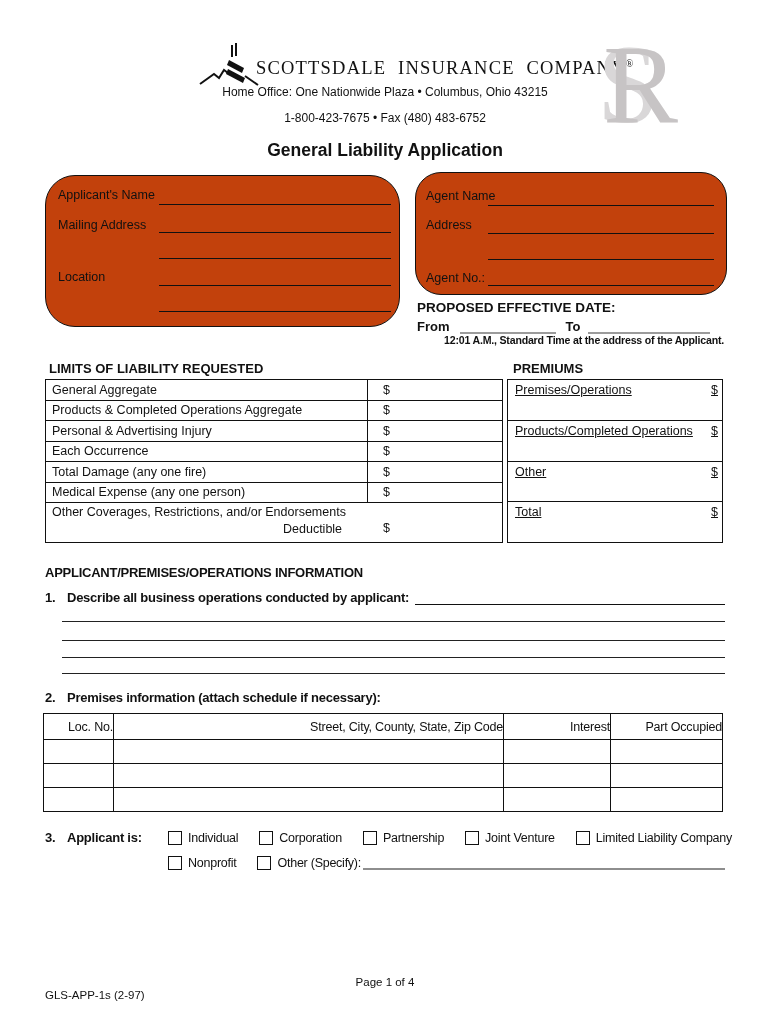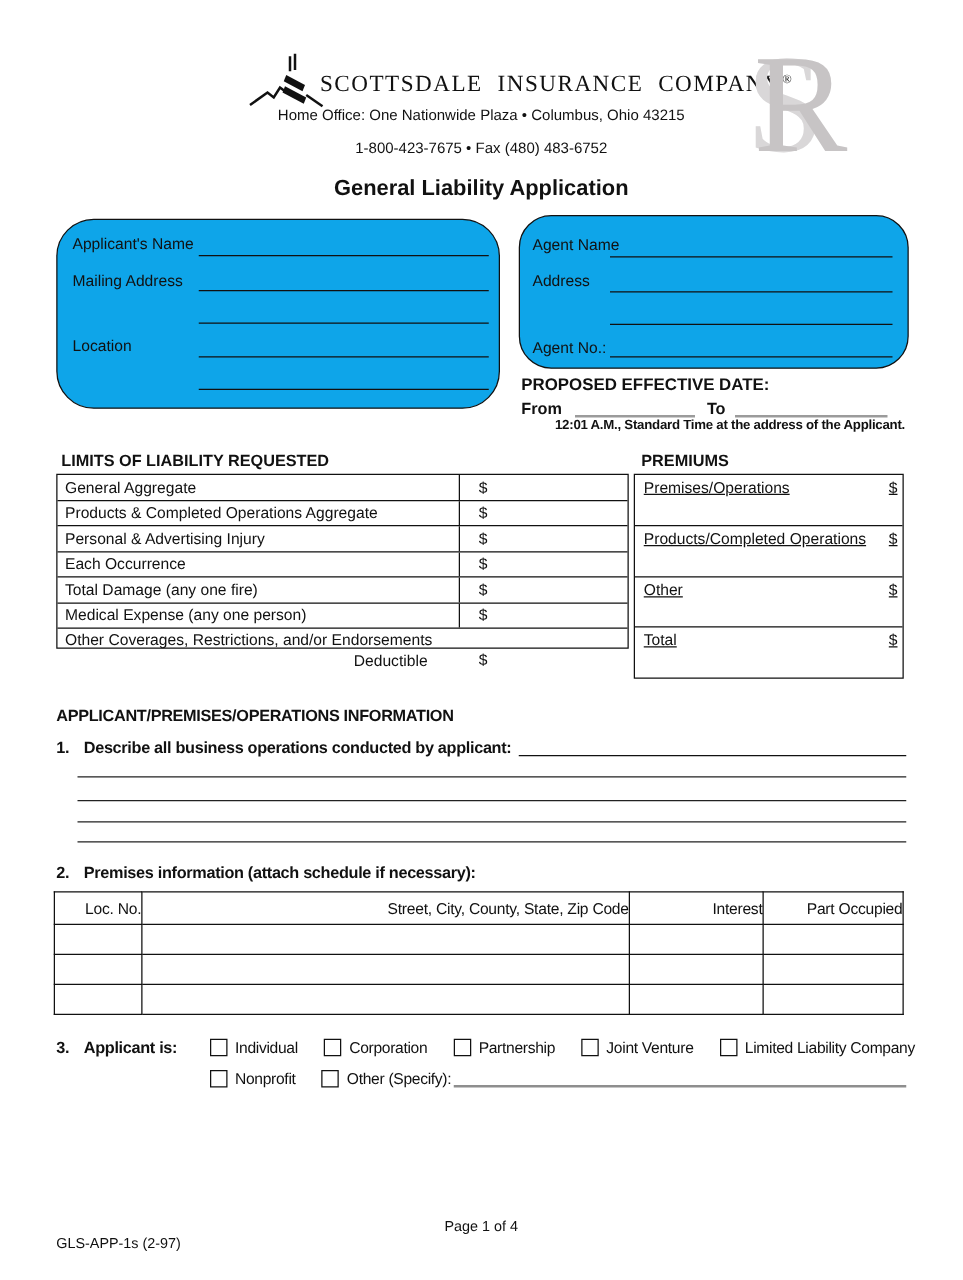--- a/index.html
+++ b/index.html
@@ -19,41 +19,41 @@
       font-family:"Liberation Serif",serif;font-size:112px;line-height:1;
       white-space:nowrap;user-select:none;}
   #watermark .wm-s{color:#d9d7d8;}
   #watermark .wm-r{color:#c7c4c5;margin-left:-56px;}
 
   
   #page-title{position:absolute;left:0;top:140px;width:770px;text-align:center;
       font-size:17.5px;font-weight:bold;}
 
   
-  .rbox{position:absolute;border:1.6px solid #111;background:#0ea5e9;}
+  .rbox{position:absolute;border:1.6px solid #111;background:#c2410c;}
   #applicant-box{left:45px;top:175px;width:353px;height:150px;border-radius:30px;}
   #agent-box{left:415px;top:172px;width:310px;height:121px;border-radius:26px;}
   .rbox .lbl{position:absolute;font-size:12.5px;white-space:nowrap;}
   .fline{position:absolute;border-bottom:1.3px solid #111;height:0;}
 
   
   #eff-heading{position:absolute;left:417px;top:300px;font-size:13.5px;font-weight:bold;}
   #eff-row{position:absolute;left:417px;top:318px;width:293px;display:flex;align-items:flex-end;
       font-size:13px;font-weight:bold;}
   #eff-row .dline{border-bottom:2.2px solid #9b9b9b;height:14px;}
   #from-line{width:96px;margin:0 10px;}
   #to-line{flex:1;margin-left:8px;}
   #eff-note{position:absolute;left:444px;top:334px;font-size:10.6px;font-weight:bold;
       letter-spacing:-0.2px;white-space:nowrap;}
 
   
   .sec-h{position:absolute;font-size:13px;font-weight:bold;white-space:nowrap;}
   #limits-heading{left:49px;top:361px;}
   #premiums-heading{left:513px;top:361px;}
-  #liab-table{position:absolute;left:45px;top:379px;width:458px;height:140px;
+  #liab-table{position:absolute;left:45px;top:379px;width:458px;height:164px;
       border:1.3px solid #111;box-sizing:border-box;font-size:12.5px;}
   .lrow{display:flex;height:20.5px;border-bottom:1px solid #111;box-sizing:border-box;}
   .lrow .llabel{width:322px;border-right:1px solid #111;box-sizing:border-box;
       padding-left:6px;display:flex;align-items:center;}
   .lrow .lcur{flex:1;padding-left:15px;display:flex;align-items:center;}
   #liab-other{position:relative;height:37px;}
   #liab-other .o1{position:absolute;left:6px;top:2px;}
   #liab-other .o2{position:absolute;left:237px;top:19px;}
   #liab-other .o3{position:absolute;left:337px;top:18px;}
   #prem-table{position:absolute;left:507px;top:379px;width:216px;height:164px;

